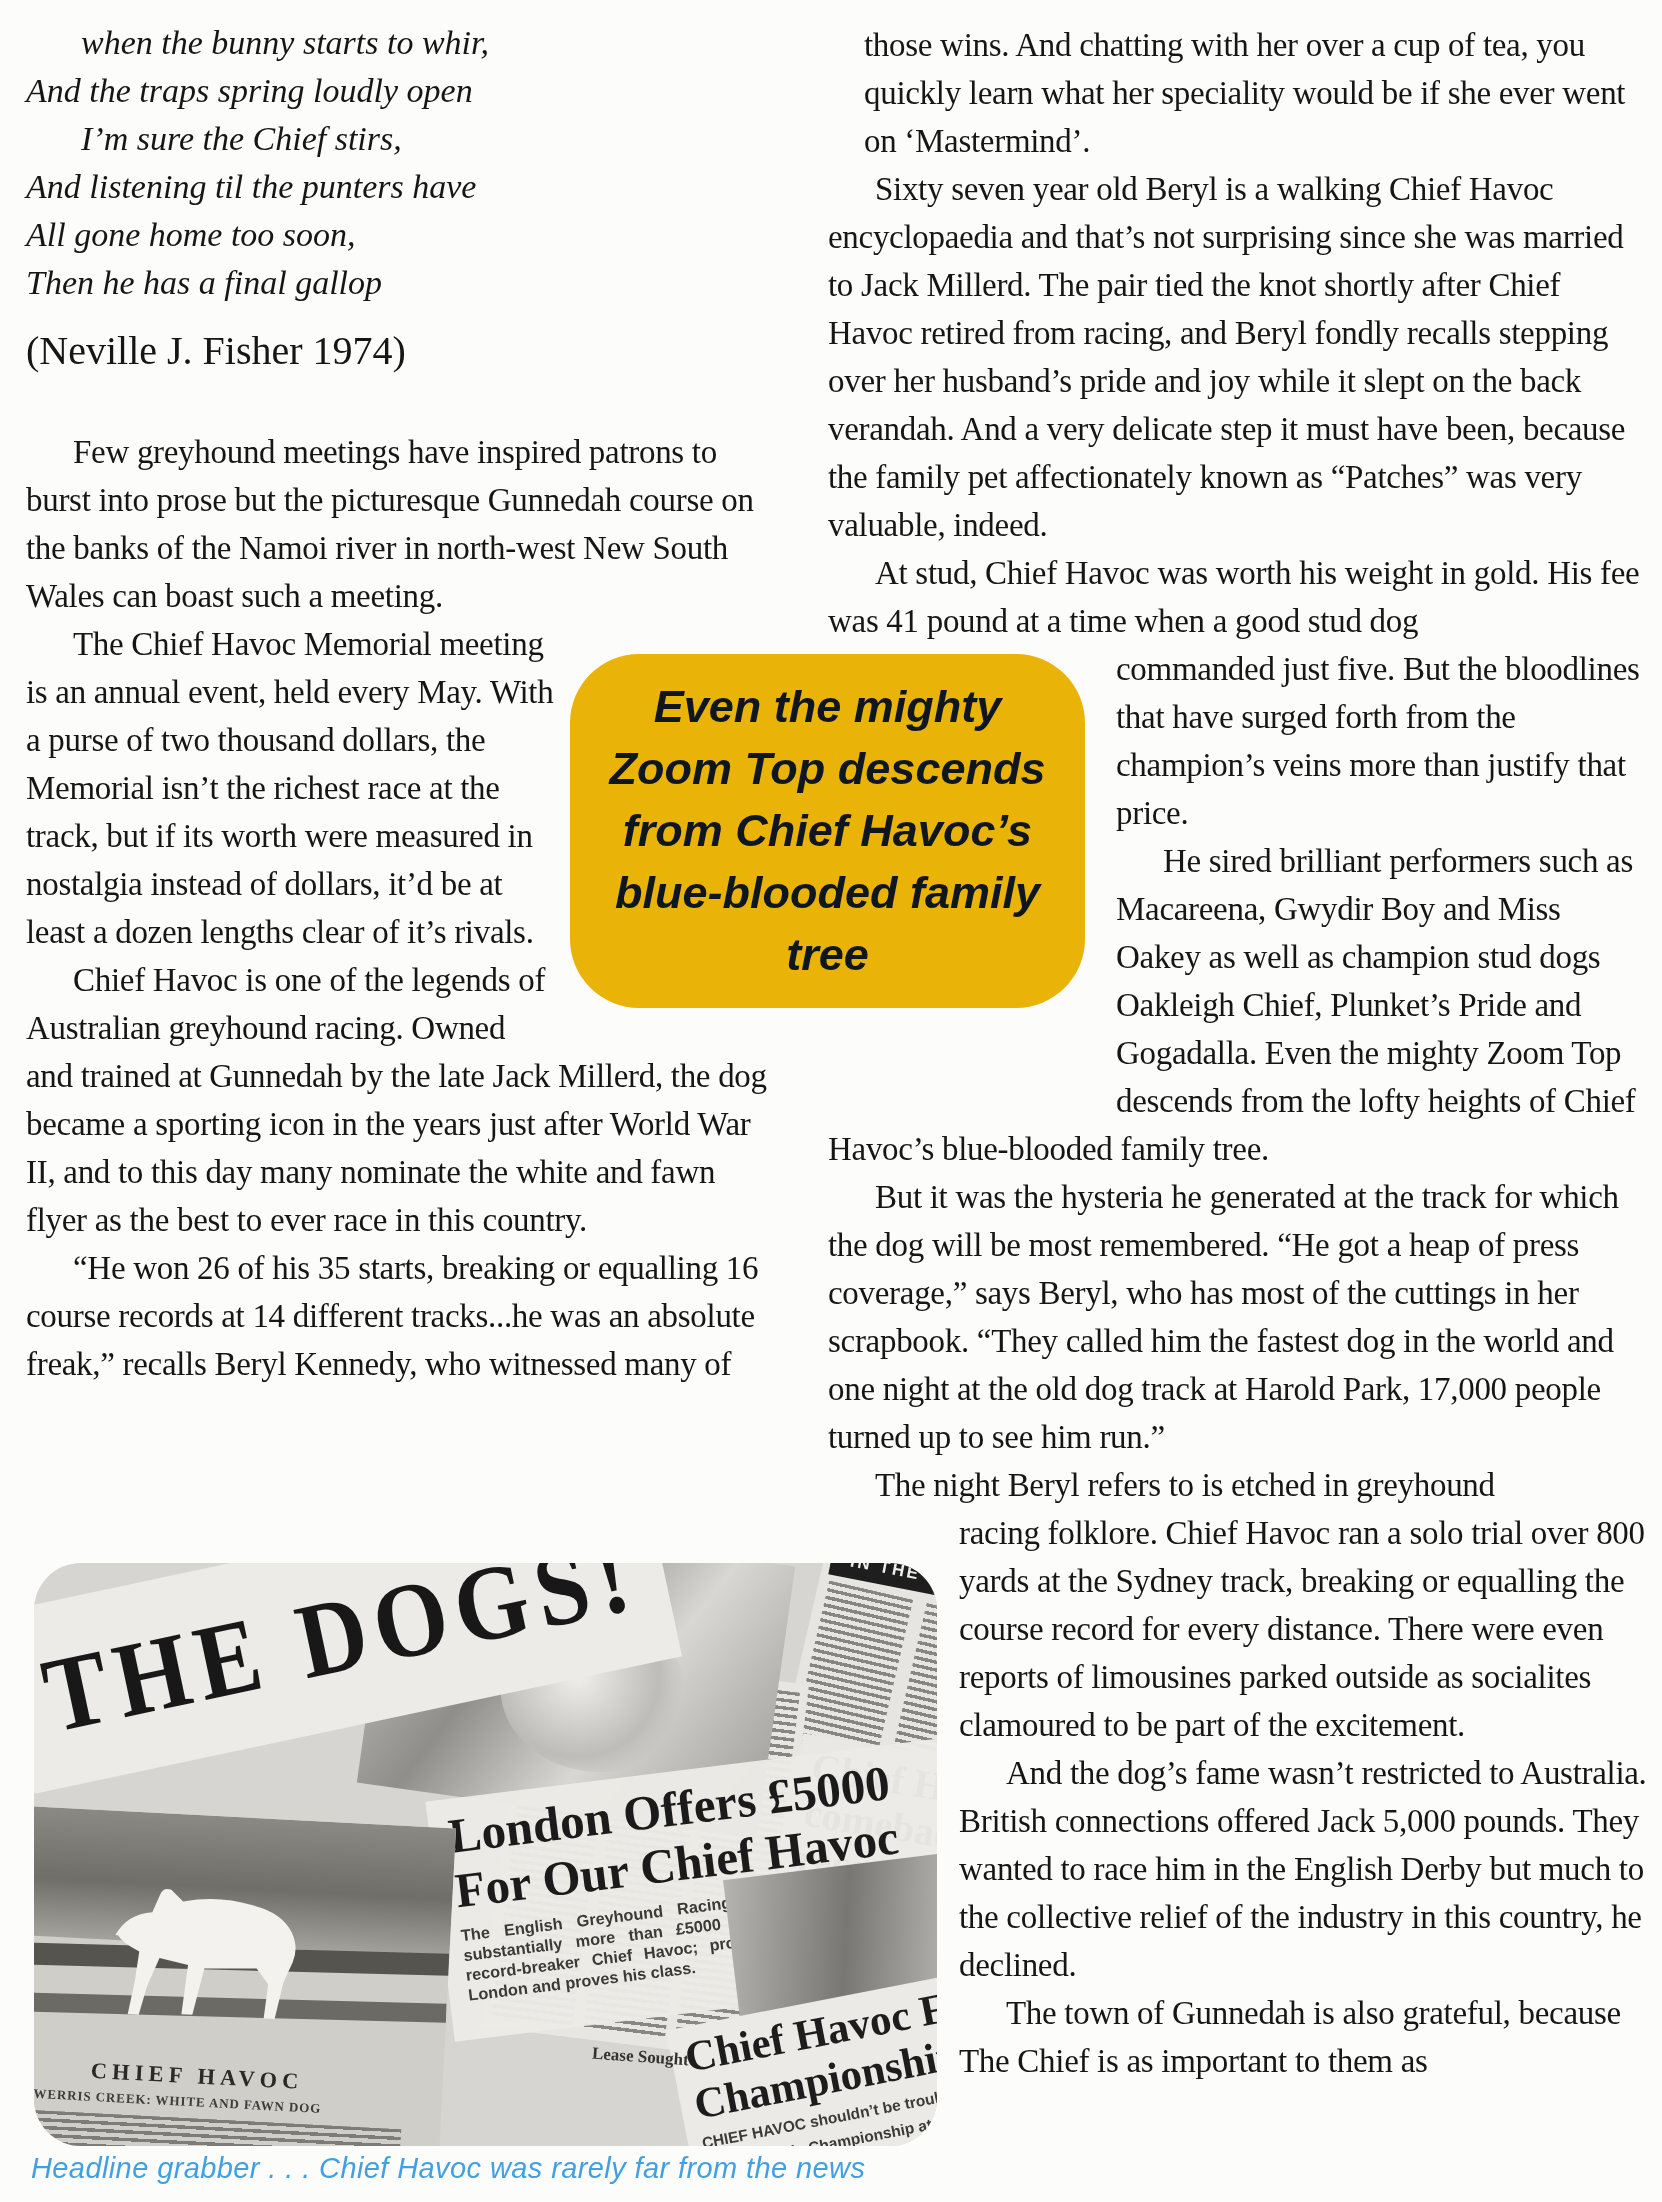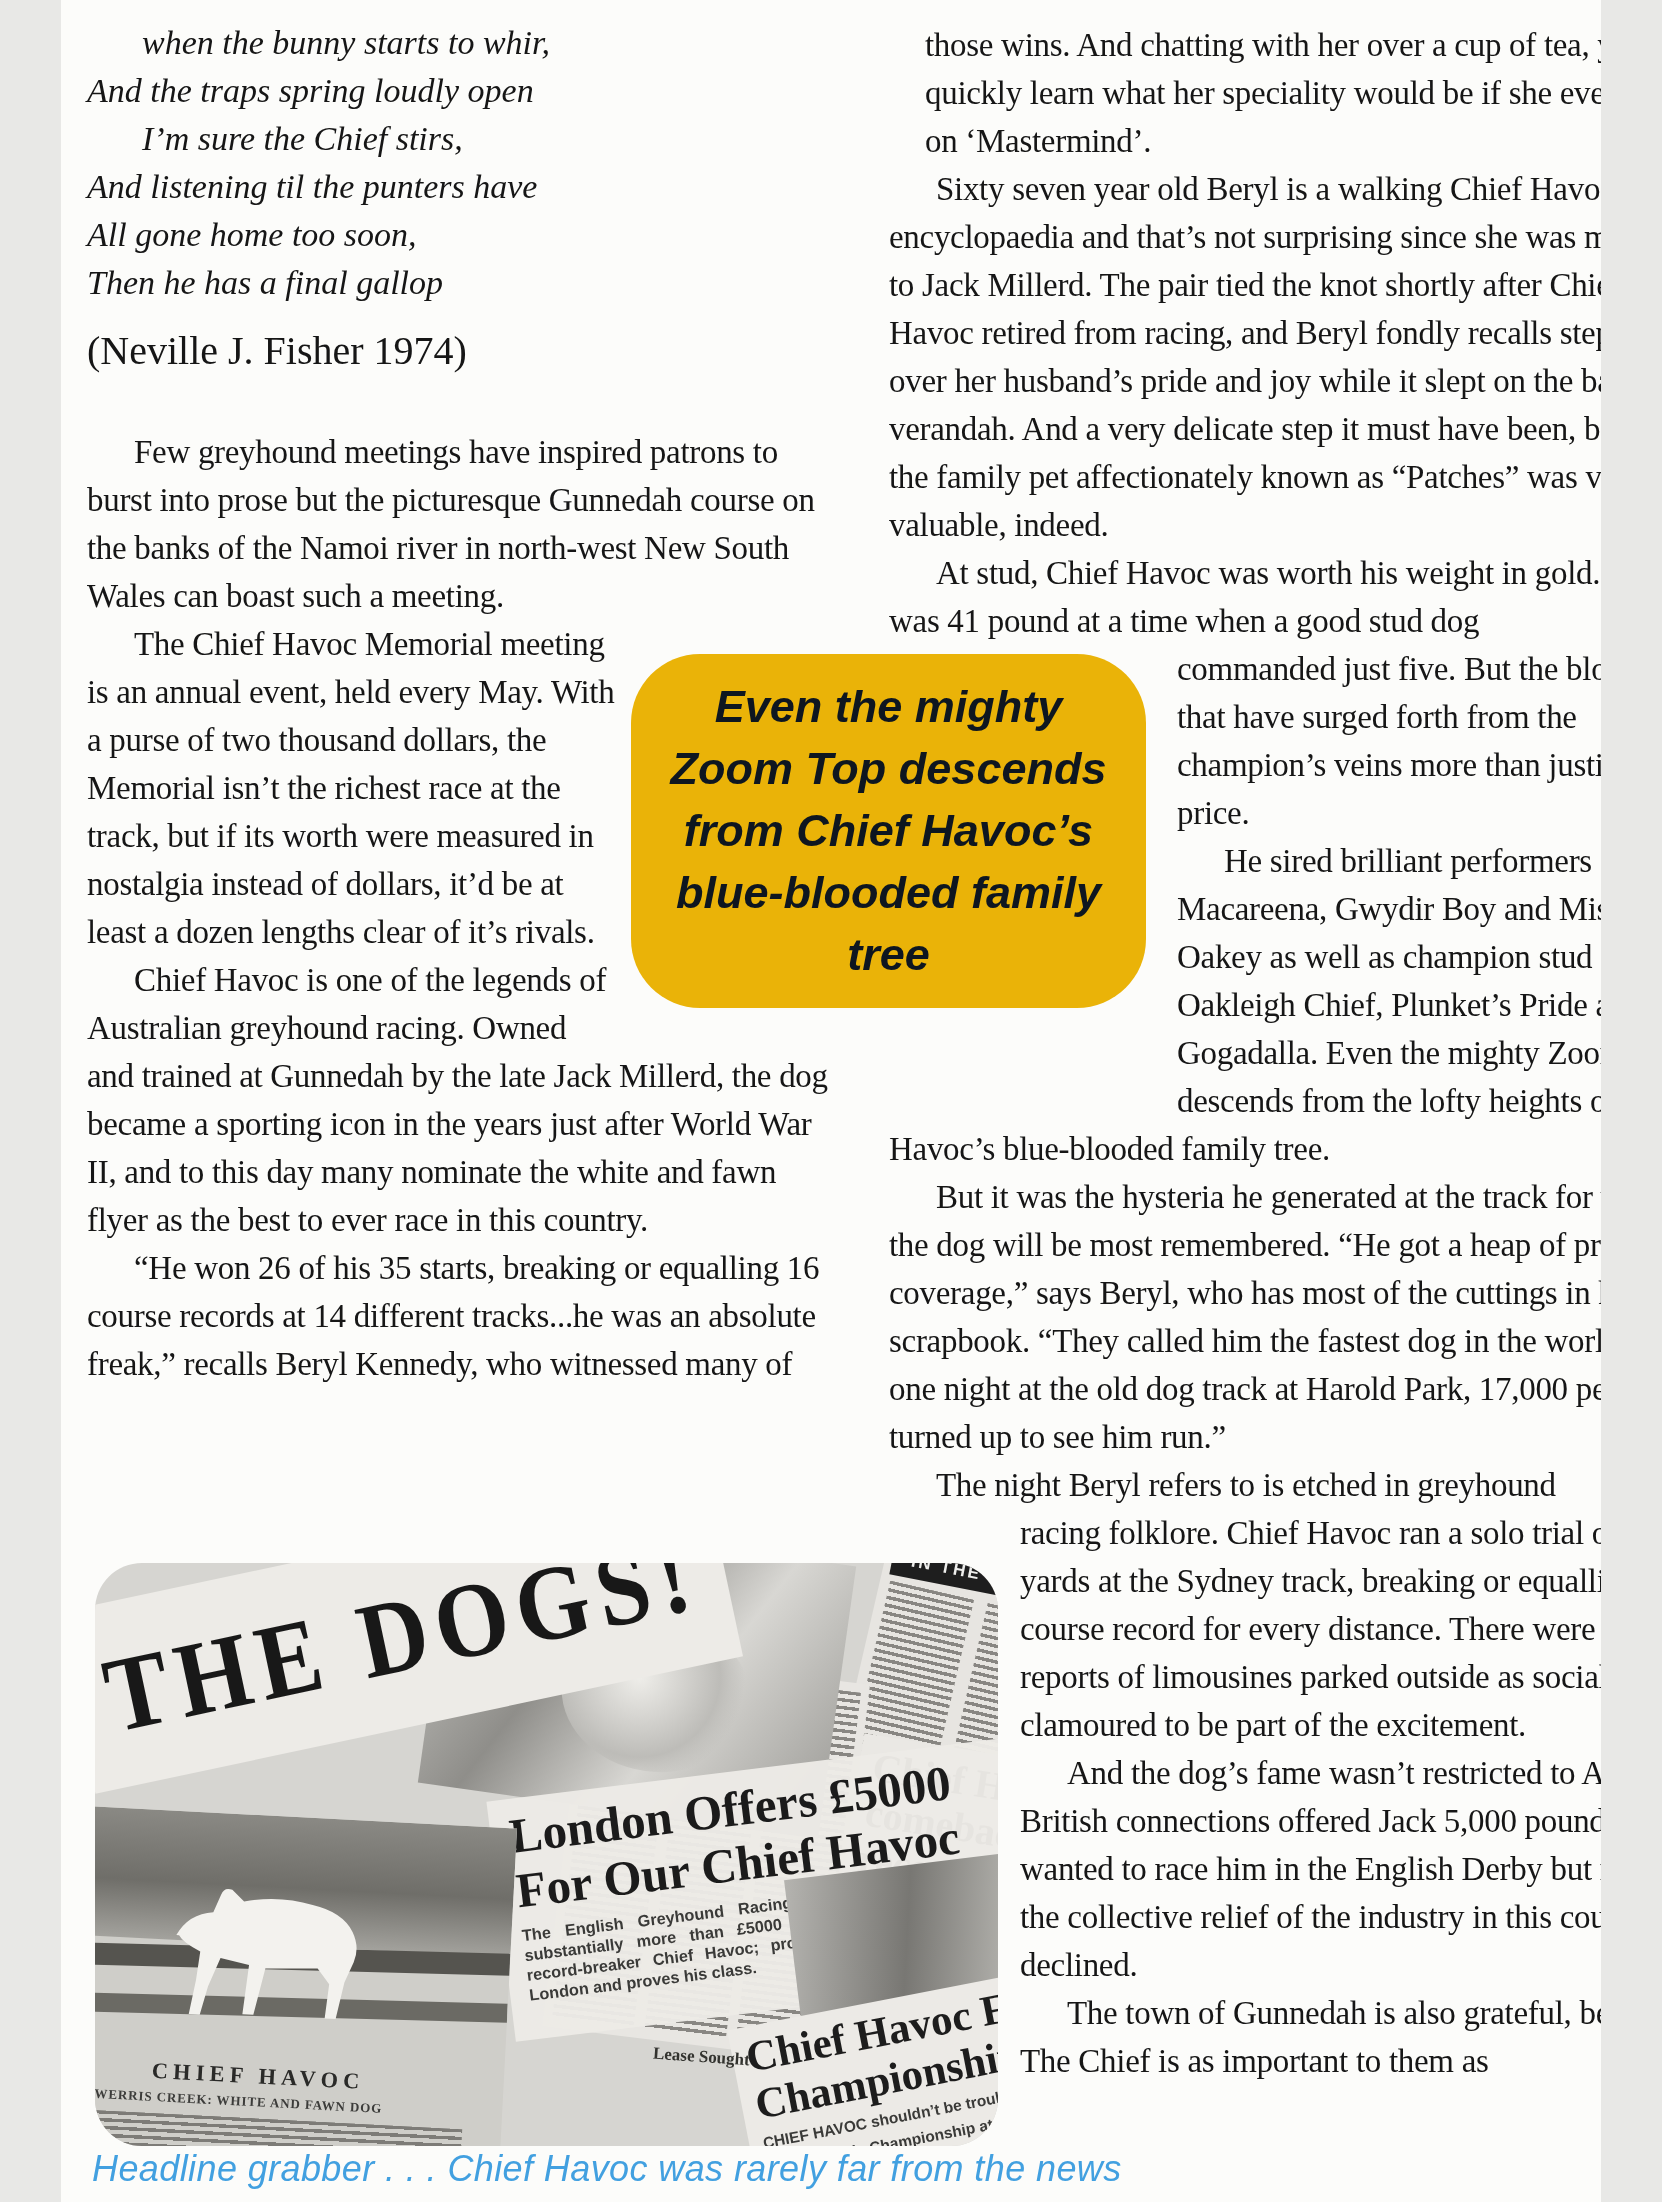--- a/index.html
+++ b/index.html
@@ -1,17 +1,17 @@
 <!DOCTYPE html>
 <html style="font-size:13.8px"><head>
 <meta charset="utf-8">
 <style>
   html,body { margin:0; padding:0; background:#e8e8e6; }
   .page {
-    position:relative; width:1540px; height:2203px; margin:0 auto;
+    position:relative; width:1662px; height:2203px; margin:0 auto;
     background:#fcfcfa; overflow:hidden;
     font-family:"Liberation Serif", serif; color:#161616;
   }
 
   
   .col { position:absolute; }
   .col-left  { left:26px;  top:19px; width:755px; }
   .col-right { left:828px; top:20.6px; width:819px; }
 
   p.body {
@@ -108,21 +108,21 @@
              background:#eceae6; padding:6.9px 0 0 13.8px; }
   .c-champ .h { font-weight:bold; font-size:43px; line-height:48px; color:#1d1d1d; white-space:nowrap; }
   .c-champ .s { font-family:"Liberation Sans",sans-serif; font-weight:bold; font-size:15.5px;
                 line-height:20px; color:#3a3a38; margin-top:5.2px; white-space:nowrap; }
 
   .c-lease { left:558px; top:484px; transform:rotate(4deg); font-weight:bold; font-size:17px; color:#33332f; white-space:nowrap; }
 
   .photo-caption {
     position:absolute; left:31px; top:2148px; width:1015px;
     font-family:"Liberation Sans",sans-serif; font-style:italic;
-    font-size:36px; line-height:41px; color:#42a0e0; letter-spacing:0.4px; white-space:nowrap;
+    font-size:29px; line-height:41px; color:#42a0e0; letter-spacing:0.4px; white-space:nowrap;
   }
 </style>
 </head>
 <body>
 
 <div class="page">
 
   <div class="col col-left">
     <div class="poem">
       <div class="pline ind">when the bunny starts to whir,</div>

